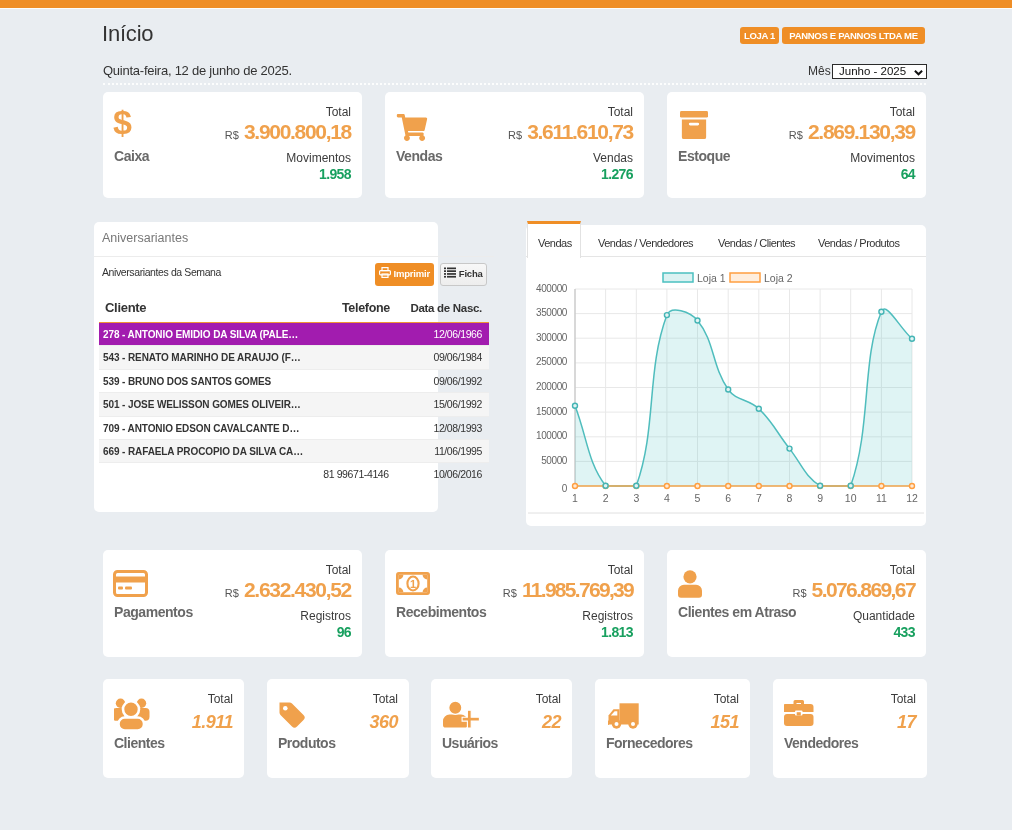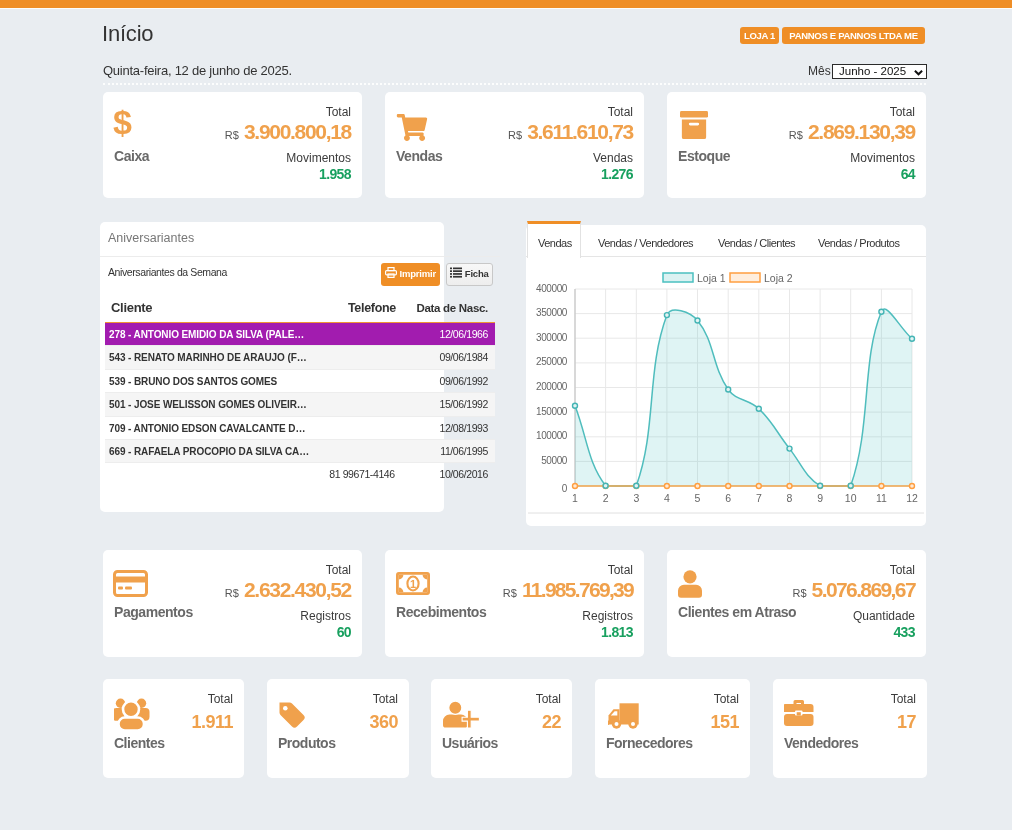--- a/index.html
+++ b/index.html
@@ -16,21 +16,21 @@
 .sel svg { position:absolute; right:3px; top:3px; }
 .dash { position:absolute; left:103px; top:83px; width:823px; border-top:2px dotted rgba(255,255,255,0.85); }
 .ic { position:absolute; }
 .stat .lbl { position:absolute; left:11px; font-size:14px; font-weight:bold; color:#696969; letter-spacing:-0.45px; }
 .stat .grn, .mini .num { font-family:"Liberation Sans",sans-serif; }
 .stat .t { position:absolute; right:11px; font-size:12px; color:#3b3b3b; }
 .stat .val { position:absolute; right:11px; font-size:21px; font-weight:bold; color:#f0a14c; letter-spacing:-1.3px; white-space:nowrap; }
 .stat .val .rs { font-size:11px; font-weight:400; color:#555; letter-spacing:0; margin-right:2px; }
 .stat .grn { position:absolute; right:11px; font-size:14px; font-weight:bold; color:#18a05f; letter-spacing:-0.6px; }
 .mini .t { position:absolute; right:11px; top:13px; font-size:12px; color:#3b3b3b; }
-.mini .num { position:absolute; right:11px; top:33px; font-size:18px; font-weight:bold; color:#f0a14c; letter-spacing:-0.5px; }
+.mini .num { position:absolute; right:11px; top:33px; font-size:18px; font-weight:bold; color:#f0a14c; letter-spacing:-0.5px;font-style:italic; }
 .mini .lbl { position:absolute; left:11px; top:56px; font-size:14px; font-weight:bold; color:#696969; letter-spacing:-0.5px; }
 </style>
 </head>
 <body>
 <div class="topbar"></div>
 <h1>Início</h1>
 <div class="hbtn" style="left:740px; width:39px;">LOJA 1</div>
 <div class="hbtn" style="left:782px; width:143px;">PANNOS E PANNOS LTDA ME</div>
 <div class="date">Quinta-feira, 12 de junho de 2025.</div>
 <div class="meslbl" style="left:808px;">Mês</div>
@@ -82,21 +82,21 @@
 .trow .c2 { position:absolute; left:212px; width:90px; text-align:center; font-size:10.5px; letter-spacing:-0.4px; }
 .trow .c3 { position:absolute; right:7px; font-size:10.5px; letter-spacing:-0.4px; }
 .thead { position:relative; height:26px; line-height:24px; }
 .thead .c1 { position:absolute; left:6px; font-weight:bold; font-size:13px; letter-spacing:-0.3px; }
 .thead .c2 { position:absolute; left:222px; width:90px; text-align:center; font-weight:bold; font-size:12.5px; letter-spacing:-0.3px; }
 .thead .c3 { position:absolute; right:7px; font-weight:bold; font-size:11.5px; letter-spacing:-0.3px; }
 .trow.odd { background:#f5f5f5; }
 .trow.hl { background:#a21caf; color:#fff; border-top-color:#ef9434; }
 .trow.hl .c3 { font-weight:normal; font-size:10.5px;text-align:center; }
 </style>
-<div class="card" style="left:100px; top:222px; width:344px; height:290px;">
+<div class="card" style="left:94px; top:222px; width:344px; height:290px;">
   <div class="aniv-title">Aniversariantes</div>
   <div class="aniv-hd"></div>
   <div class="aniv-sub">Aniversariantes da Semana</div>
   <div class="abtn" style="left:281px; width:59px; background:#ef8e26; color:#fff;">
     <svg width="12" height="11" viewBox="0 0 12 11" style="vertical-align:-1px;">
         <rect x="3" y="0.6" width="6" height="3" fill="none" stroke="#fff" stroke-width="1.2"></rect>
         <rect x="0.6" y="3.6" width="10.8" height="4.2" rx="1" fill="none" stroke="#fff" stroke-width="1.2"></rect>
         <rect x="3" y="7" width="6" height="3.4" fill="none" stroke="#fff" stroke-width="1.2"></rect>
       </svg>
     Imprimir</div>
@@ -262,21 +262,21 @@
   <div class="ic" style="left:10px; top:20px;"><svg width="35" height="27" viewBox="0 0 35 27">
         <rect x="1.5" y="1.5" width="32" height="24" rx="3" fill="none" stroke="#f0a14c" stroke-width="3"></rect>
         <rect x="1.5" y="6.5" width="32" height="6" fill="#f0a14c"></rect>
         <rect x="5" y="16.5" width="5" height="3" rx="1" fill="#f0a14c"></rect>
         <rect x="12" y="16.5" width="7" height="3" rx="1" fill="#f0a14c"></rect>
       </svg></div>
   <div class="lbl" style="top:53.5px;">Pagamentos</div>
   <div class="t" style="top:13px;">Total</div>
   <div class="val" style="top:28px;"><span class="rs">R$ </span>2.632.430,52</div>
   <div class="t" style="top:59px;">Registros</div>
-  <div class="grn" style="top:74px;">60</div>
+  <div class="grn" style="top:74px;">96</div>
 </div>
 <div class="card stat" style="left:385px; top:550px; width:259px; height:107px;">
   <div class="ic" style="left:11px; top:22px;"><svg width="34" height="23" viewBox="0 0 34 23">
         <rect x="1.4" y="1.4" width="31.2" height="20.2" rx="1.5" fill="#fff" stroke="#f0a14c" stroke-width="2.8"></rect>
         <path d="M2.8 2.8 h4.6 a4.6 4.6 0 0 1 -4.6 4.6 z" fill="#f0a14c"></path>
         <path d="M31.2 2.8 v4.6 a4.6 4.6 0 0 1 -4.6 -4.6 z" fill="#f0a14c"></path>
         <path d="M31.2 20.2 h-4.6 a4.6 4.6 0 0 1 4.6 -4.6 z" fill="#f0a14c"></path>
         <path d="M2.8 20.2 v-4.6 a4.6 4.6 0 0 1 4.6 4.6 z" fill="#f0a14c"></path>
         <ellipse cx="17" cy="11.5" rx="5.6" ry="7" fill="#fff" stroke="#f0a14c" stroke-width="2.1"></ellipse>
         <text x="17" y="15.8" text-anchor="middle" font-size="11" font-weight="bold" fill="#f0a14c" font-family="Liberation Sans">1</text>

